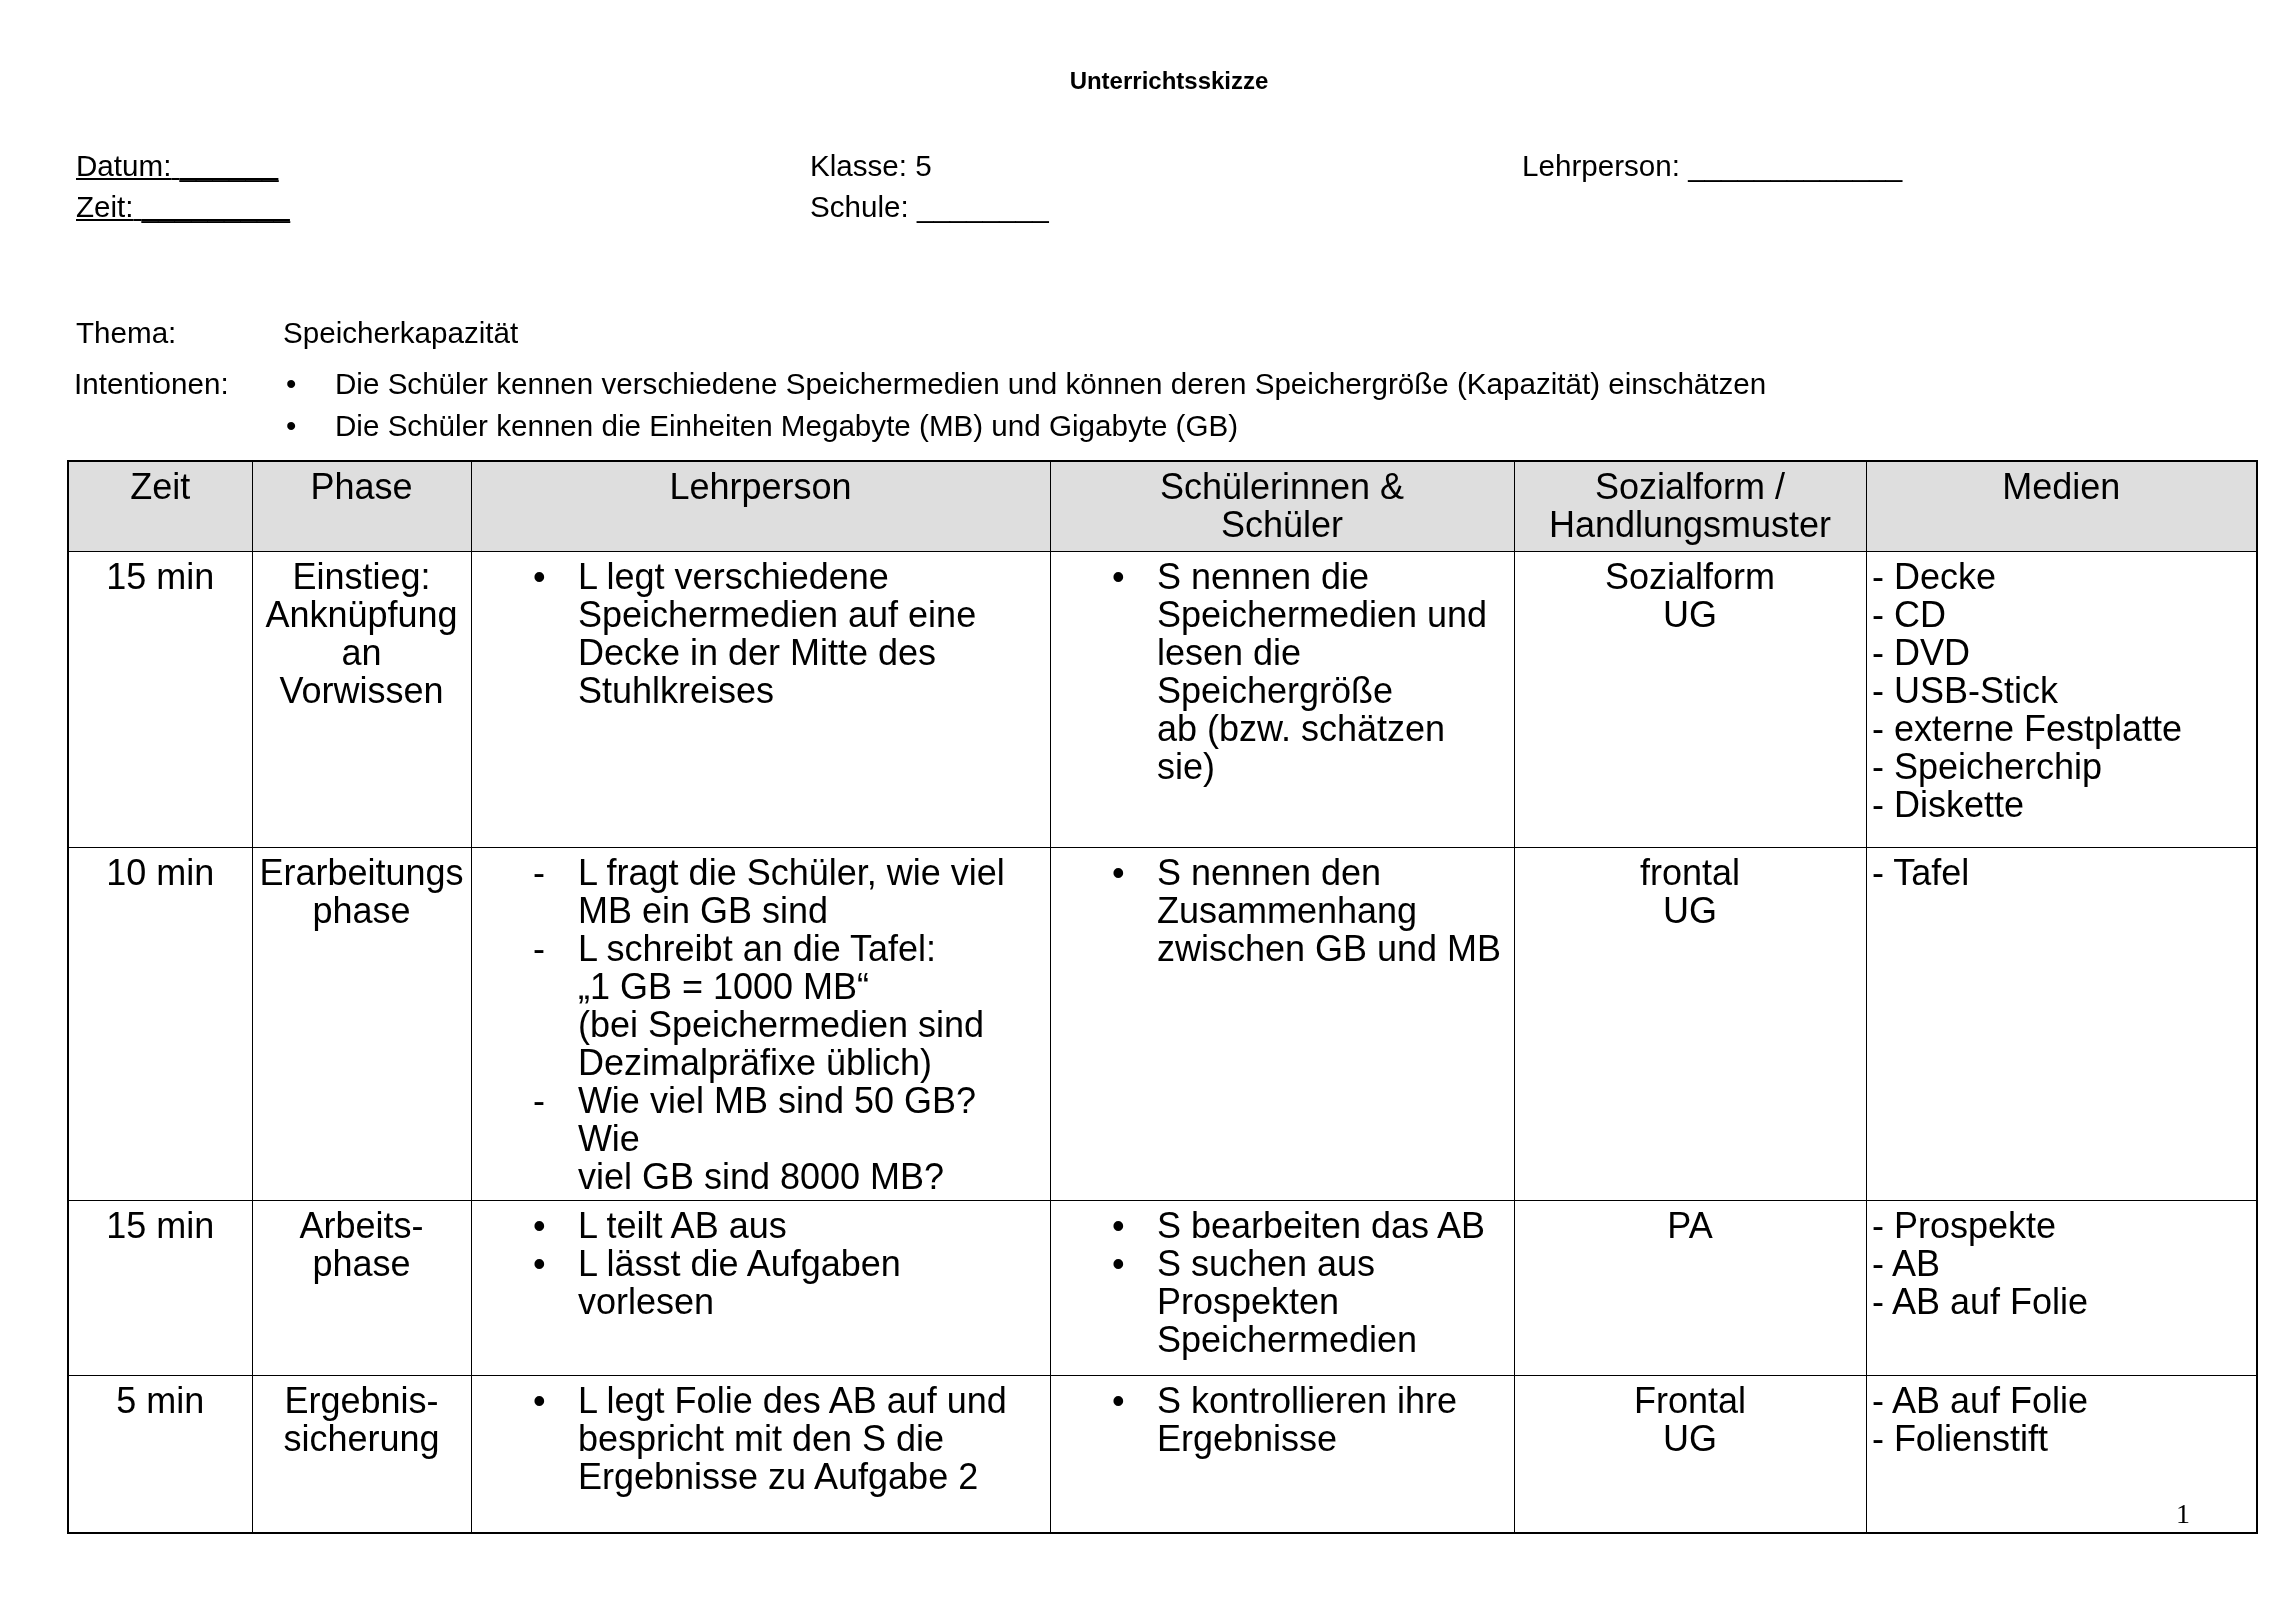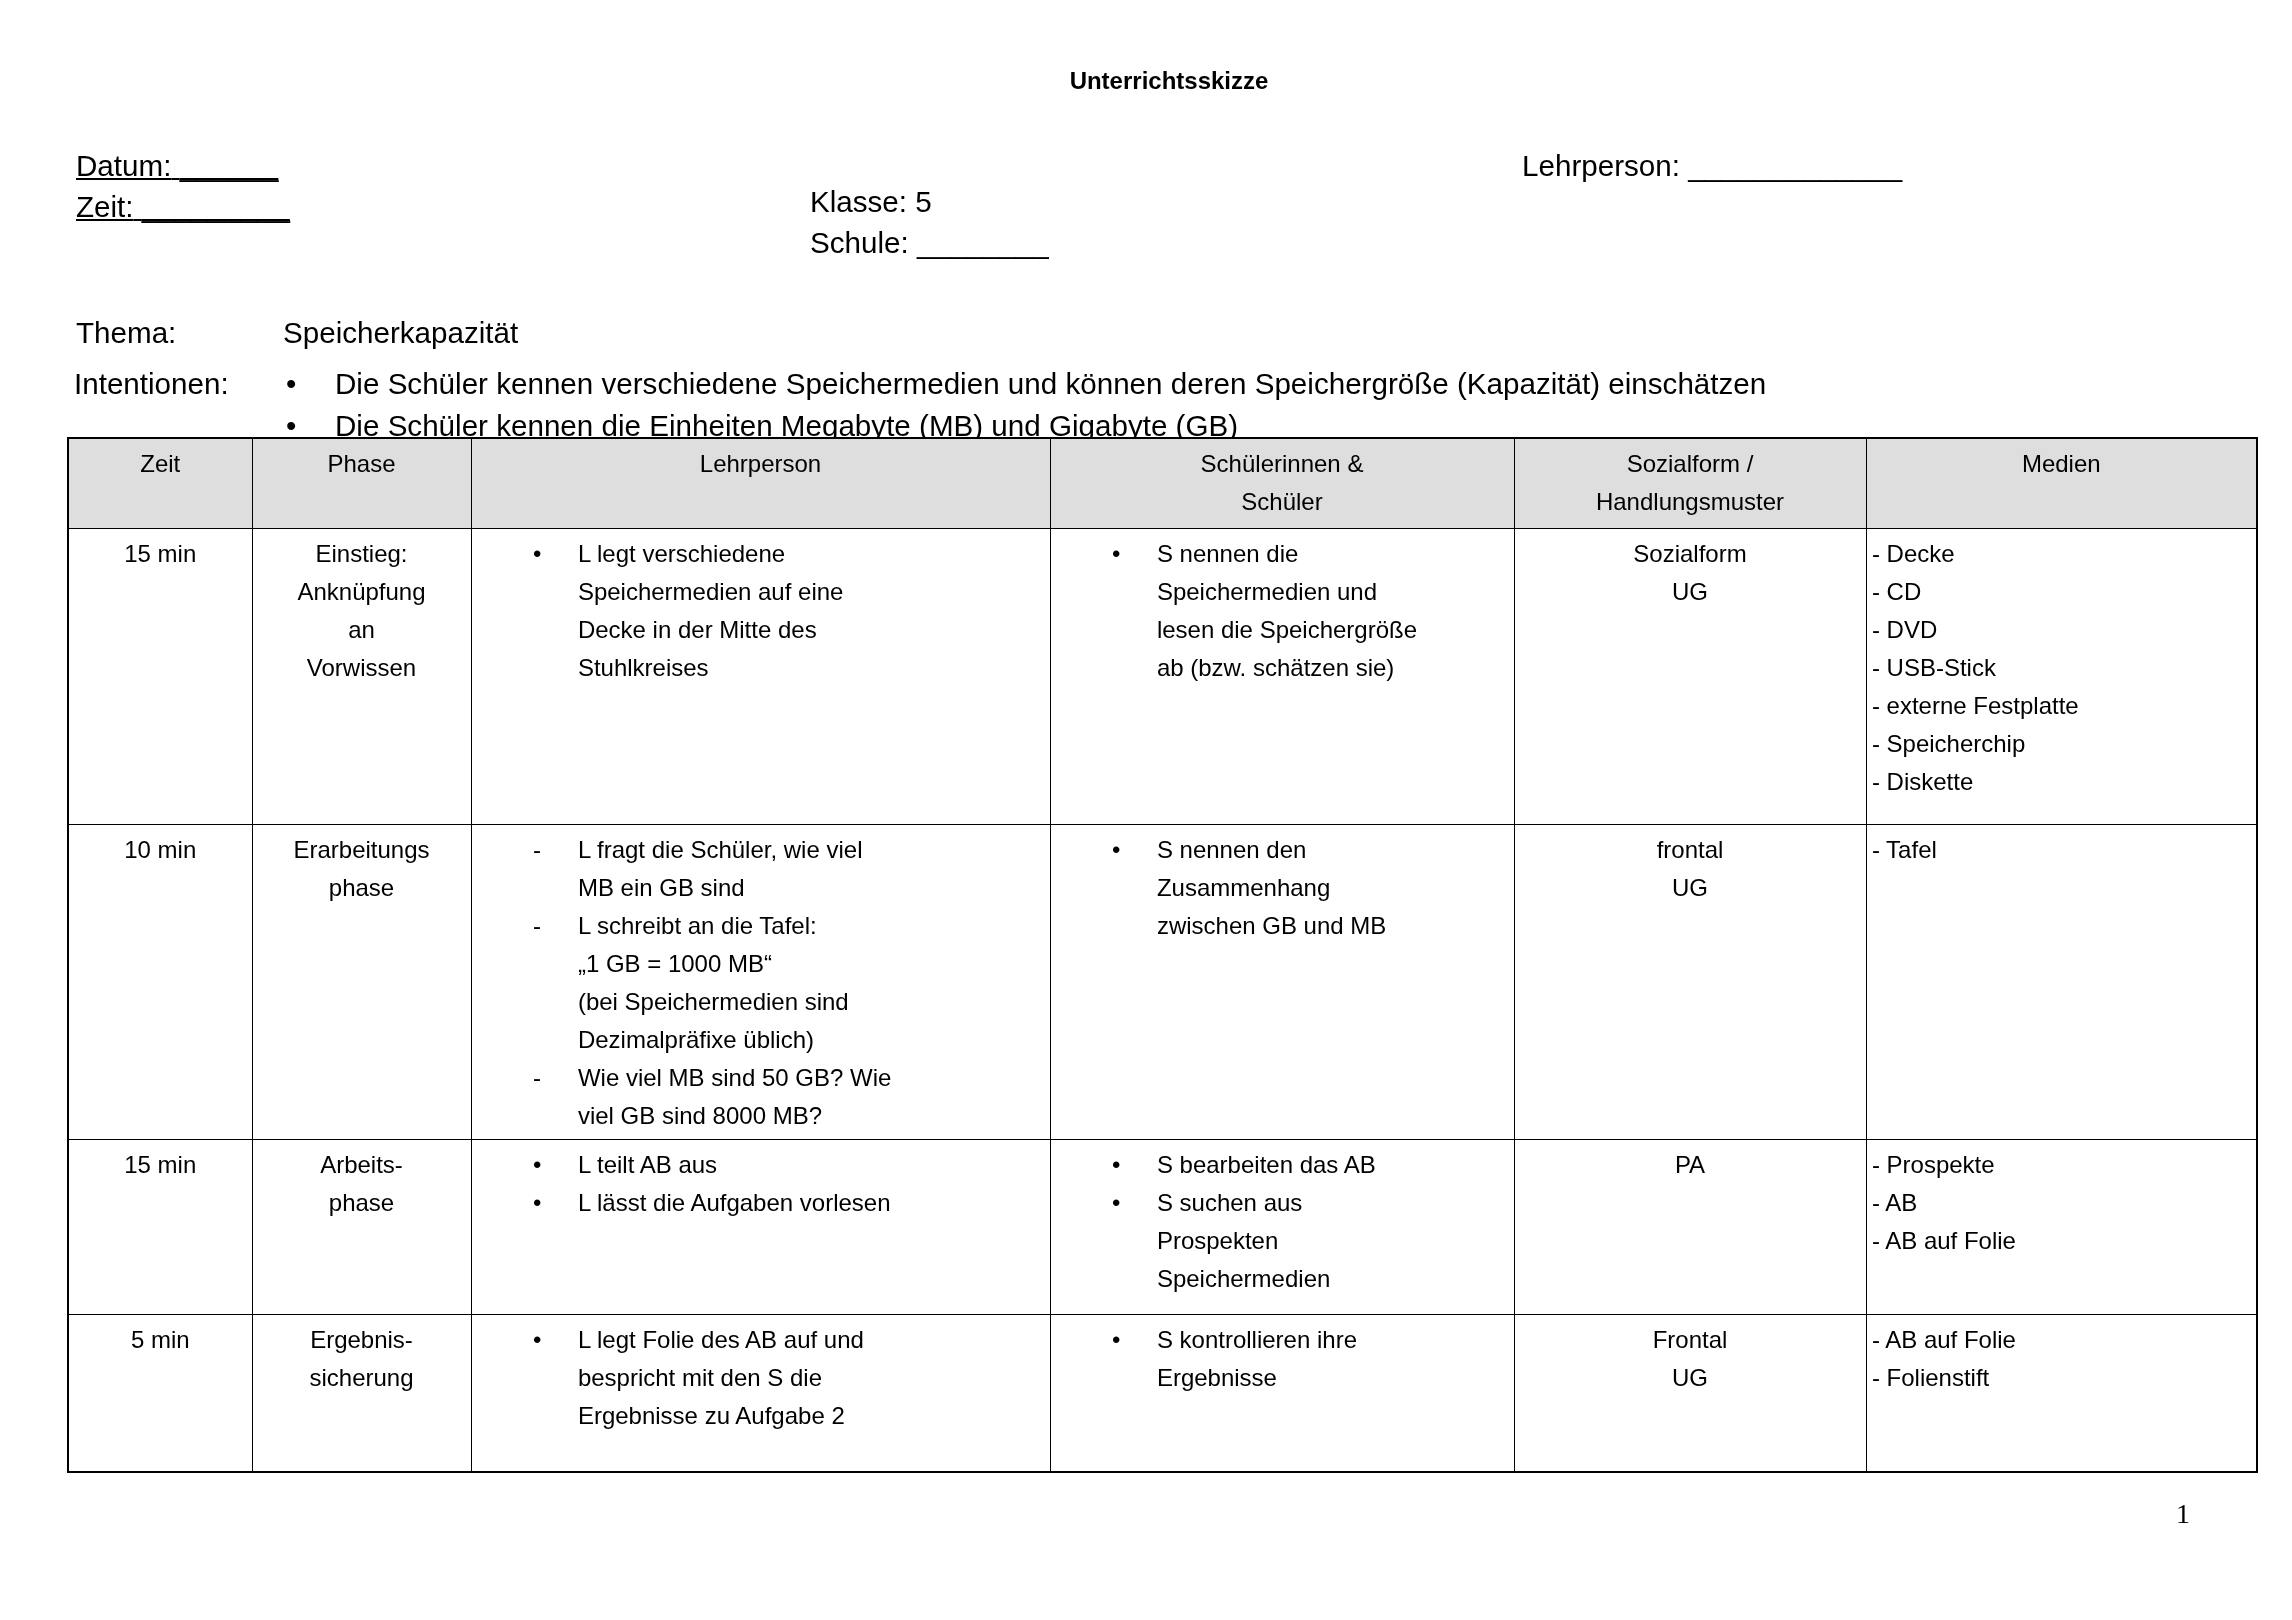--- a/index.html
+++ b/index.html
@@ -12,37 +12,37 @@
     font-size:29.6px;
     line-height:39px;
   }
   .title {
     position:absolute; top:61px; left:45px; right:0;
     text-align:center;
     font-size:24px; font-weight:700; line-height:39px;
   }
   .info-col { position:absolute; top:145px; line-height:41px; white-space:nowrap; }
   #info-col-1 { left:76px;text-decoration:underline; }
-  #info-col-2 { left:810px;margin-top:36px; }
+  #info-col-2 { left:810px; }
   #info-col-3 { left:1522px; }
 
   .thema-row { position:absolute; top:288px; left:76px; }
   .thema-row .lbl { display:inline-block; width:207px;margin-top:25px; }
 
   .intent-row { position:absolute; top:363px; left:74px; display:flex; align-items:flex-start; }
   .intent-row .lbl { width:212px; flex:0 0 212px; line-height:42px; }
   .intent-li { display:flex; align-items:flex-start; line-height:42px; }
   .intent-li .mk { width:49px; flex:0 0 49px; }
 
   table.plan {
-    position:absolute; top:437px; left:67px;
+    position:absolute; top:460px; left:67px;
     width:2190px;
     border-collapse:collapse; table-layout:fixed;
     border:2.7px solid #000;
-    font-size:24px; line-height:38px;
+    font-size:36px; line-height:38px;
   }
   table.plan th, table.plan td {
     border:1.8px solid #000;
     vertical-align:top;
     padding:6.3px 5.4px 3.6px 5.4px;
     overflow:hidden;
   }
   table.plan th {
     background:#dedede;
     font-weight:400;

